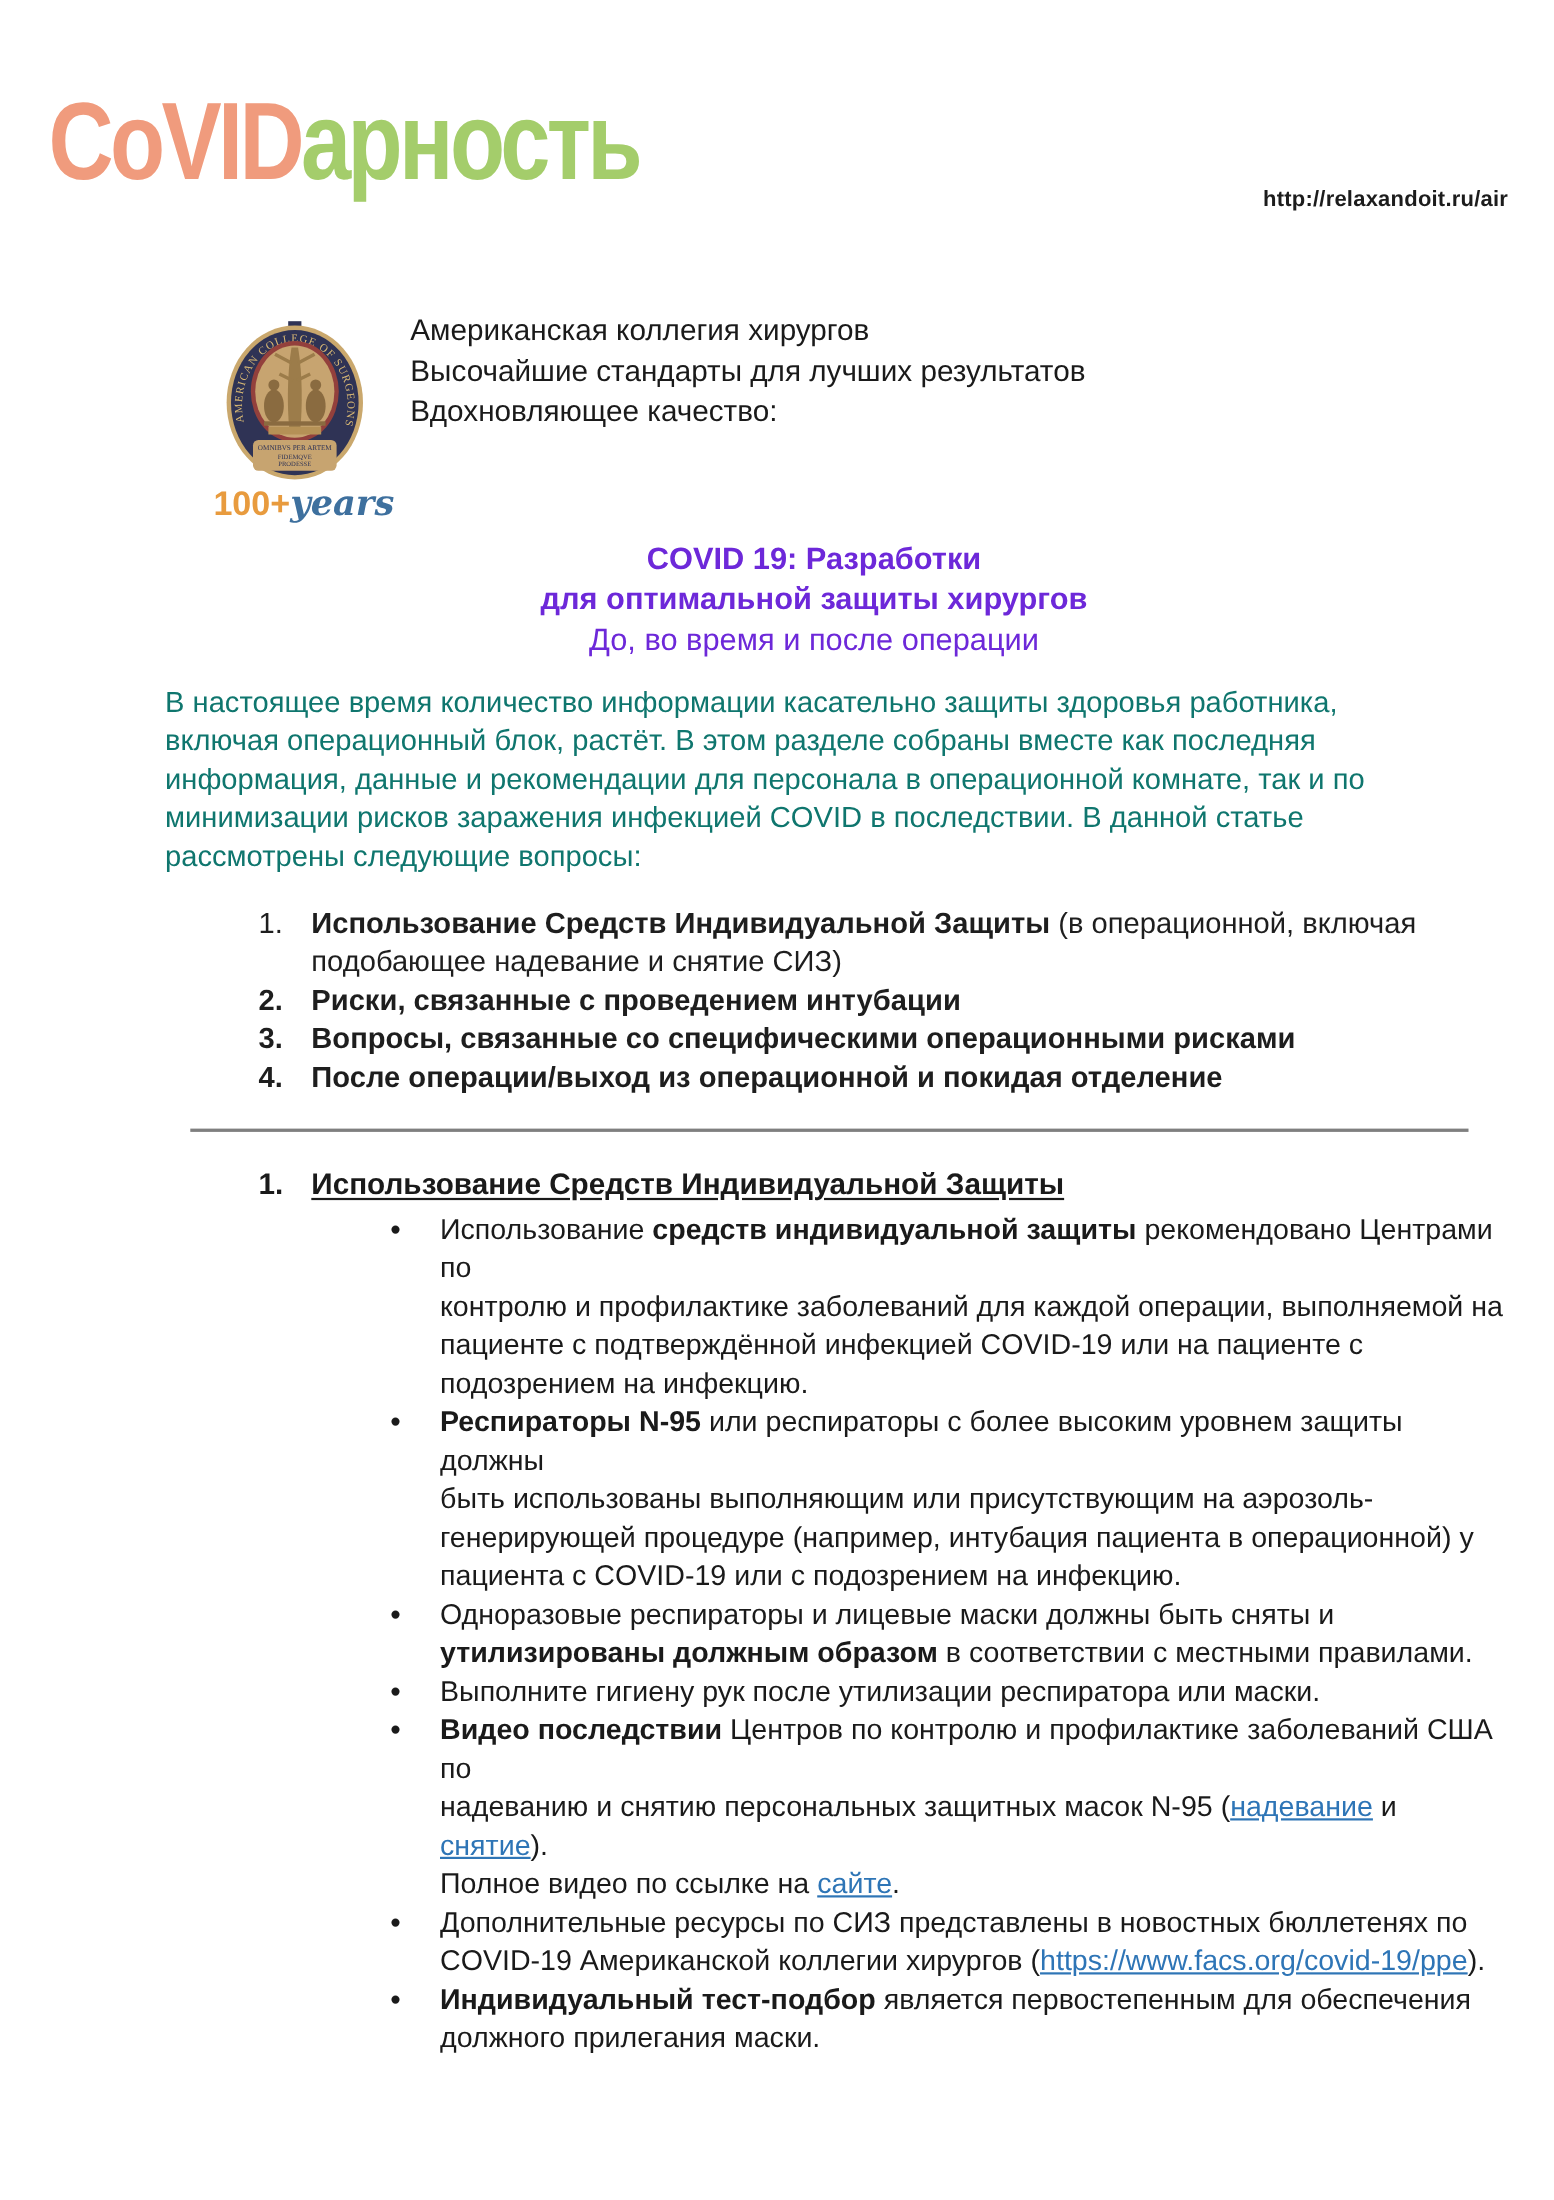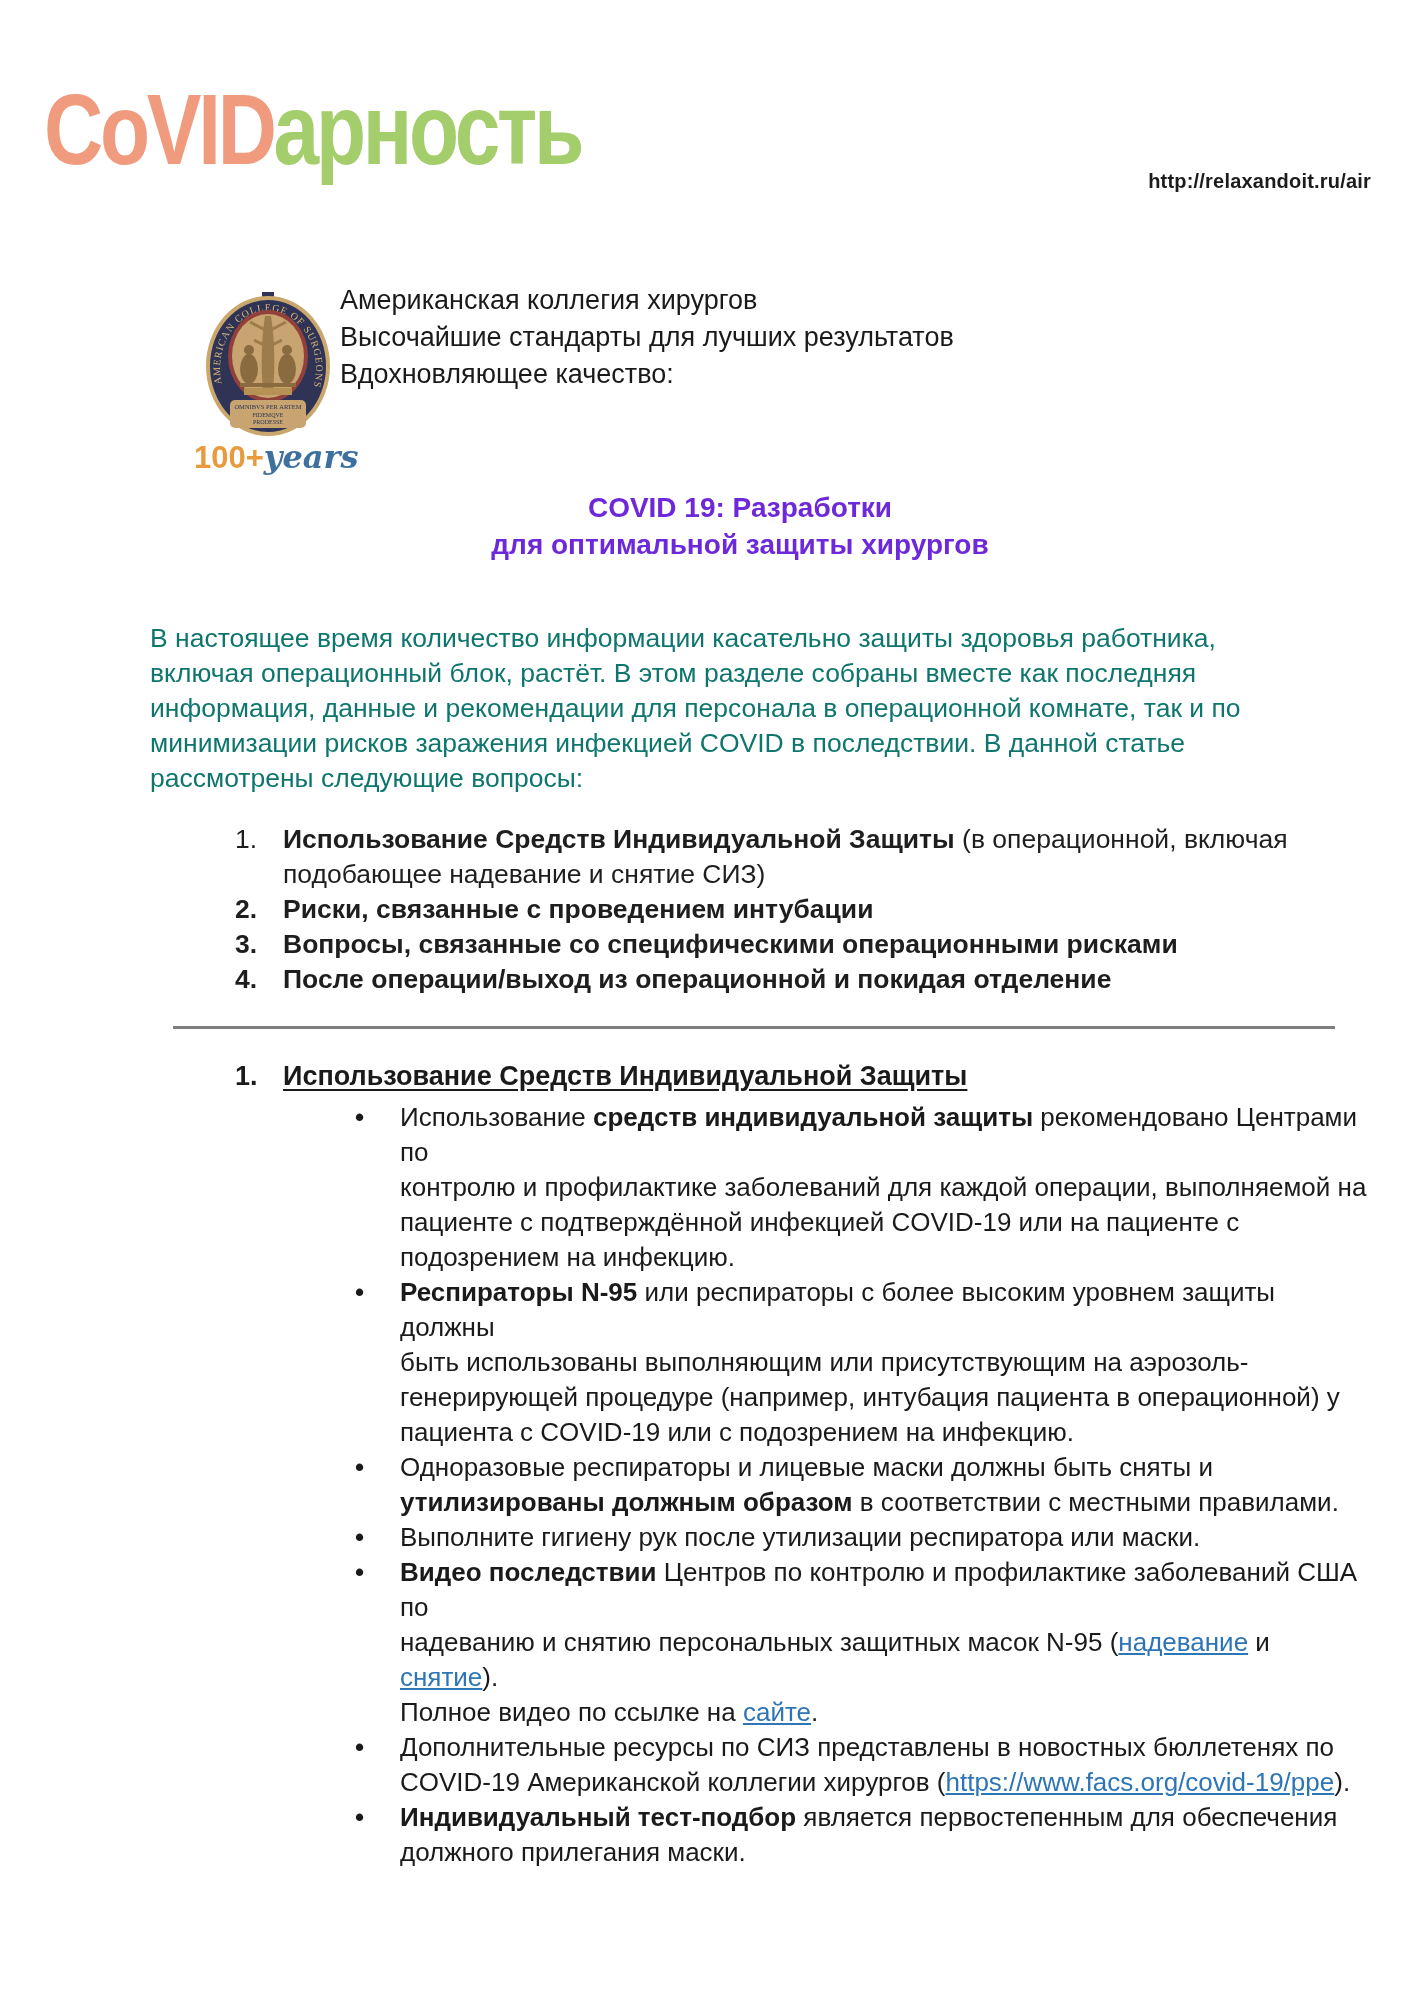--- a/index.html
+++ b/index.html
@@ -24,21 +24,21 @@
   .url{
     position:absolute;right:42px;top:170px;
     font-size:20px;font-weight:600;color:#1c1c1c;
     letter-spacing:0.2px;
   }
   
   .seal{position:absolute;left:202px;top:290px;}
   .anniv{position:absolute;left:194px;top:438px;white-space:nowrap;}
   .anniv .num{font-size:31px;font-weight:bold;color:#E89B3E;}
   .anniv .word{font-family:"DejaVu Serif","Liberation Serif",serif;font-style:italic;font-weight:bold;font-size:32px;color:#3E709E;}
-  .acs-lines{position:absolute;left:340px;top:282px;font-size:27px;line-height:37px;color:#1a1a1a;}
+  .acs-lines{position:absolute;left:373px;top:282px;font-size:27px;line-height:37px;color:#1a1a1a;}
   
   .title{position:absolute;left:150px;top:489px;width:1180px;text-align:center;font-size:28px;line-height:37px;color:#6d28d9;}
   .title .b{font-weight:bold;}
   
   .intro{
     position:absolute;left:150px;top:621px;width:1240px;
     font-size:26.5px;line-height:35px;white-space:pre-line;color:#0f766e;
   }
   
   .toc{position:absolute;left:235px;top:822px;width:1100px;font-size:26.5px;line-height:35px;}
@@ -105,20 +105,21 @@
 
   <div class="acs-lines">
     <div>Американская коллегия хирургов</div>
     <div>Высочайшие стандарты для лучших результатов</div>
     <div>Вдохновляющее качество:</div>
   </div>
 
   <div class="title">
     <div class="b">COVID 19: Разработки</div>
     <div class="b">для оптимальной защиты хирургов</div>
+    <div>До, во время и после операции</div>
   </div>
 
   <div class="intro">В настоящее время количество информации касательно защиты здоровья работника,
 включая операционный блок, растёт. В этом разделе собраны вместе как последняя
 информация, данные и рекомендации для персонала в операционной комнате, так и по
 минимизации рисков заражения инфекцией COVID в последствии. В данной статье
 рассмотрены следующие вопросы:</div>
 
   <div class="toc">
     <div class="toc-item">

